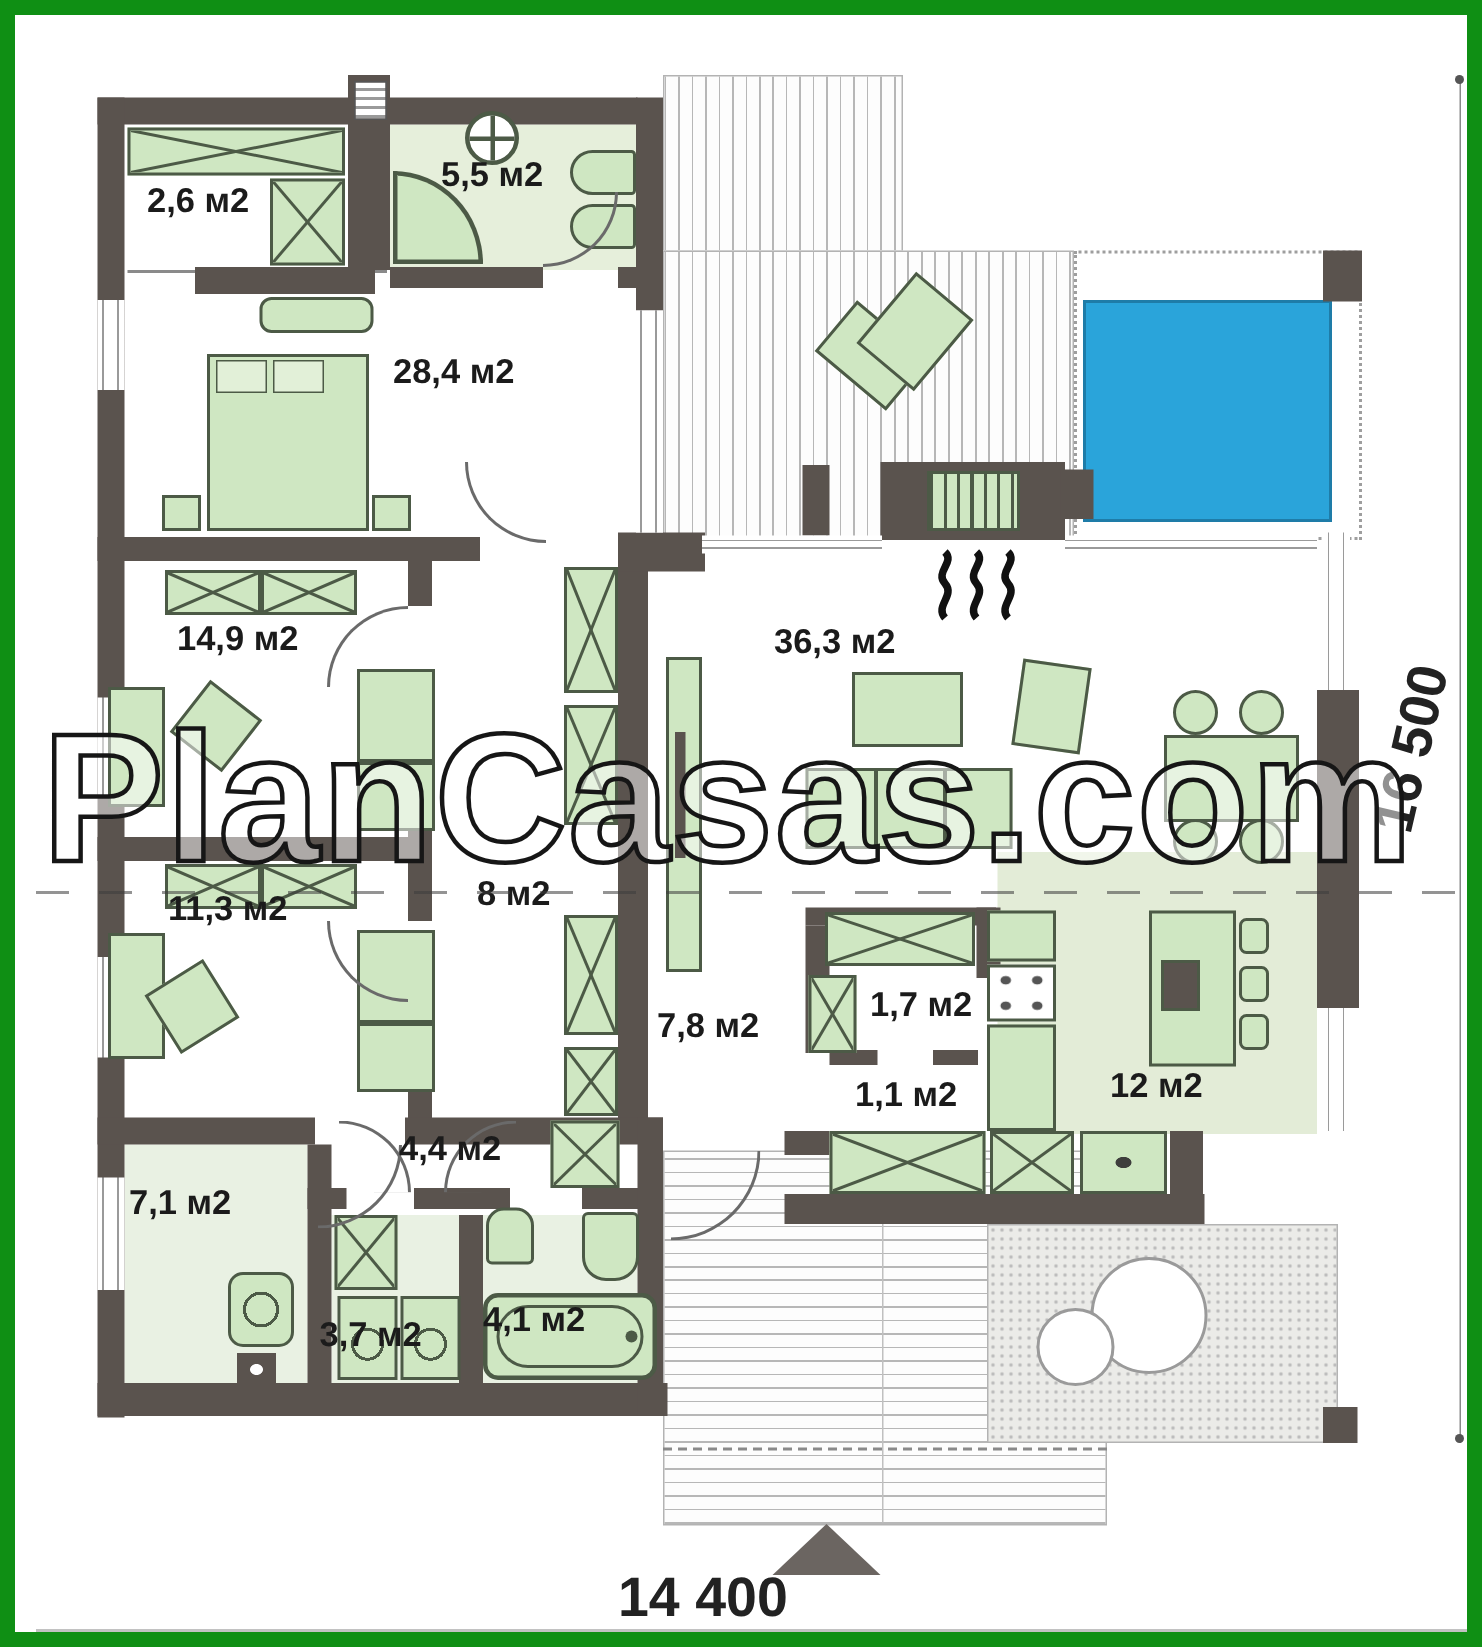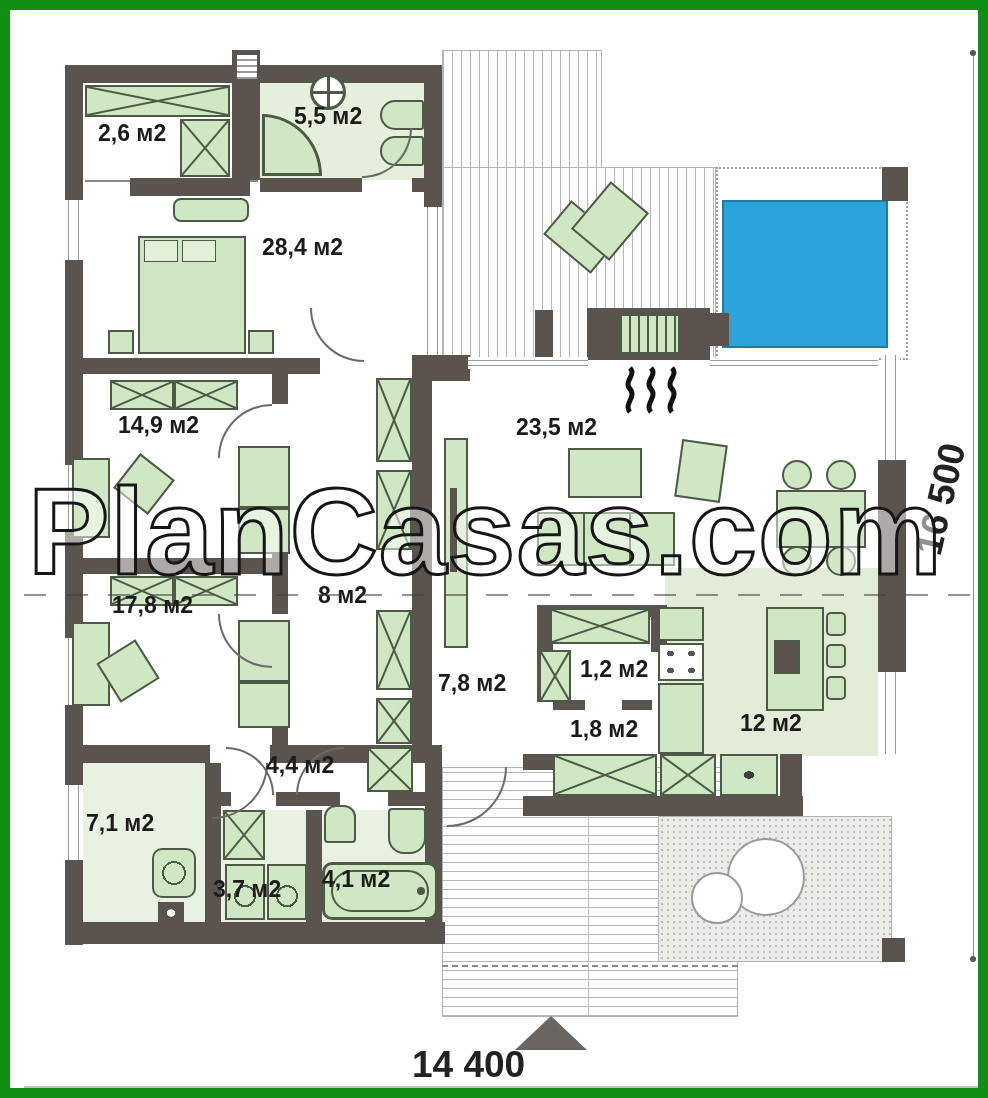--- a/index.html
+++ b/index.html
@@ -268,28 +268,28 @@
   <div class="arc se" style="left:437px;top:757px;width:60px;height:60px;"></div>
   <div class="arc sw" style="left:300px;top:298px;width:54px;height:54px;"></div>
   <div class="arc se" style="left:352px;top:118px;width:50px;height:50px;"></div>
 
   <div class="dashline" style="left:14px;top:584px;width:960px;"></div>
 
   <div class="lbl" style="left:88px;top:112px;">2,6 м2</div>
   <div class="lbl" style="left:284px;top:95px;">5,5 м2</div>
   <div class="lbl" style="left:252px;top:226px;">28,4 м2</div>
   <div class="lbl" style="left:108px;top:404px;">14,9 м2</div>
-  <div class="lbl" style="left:506px;top:406px;">23,5 м2</div>
-  <div class="lbl" style="left:102px;top:584px;">17,8 м2</div>
+  <div class="lbl" style="left:506px;top:406px;">36,3 м2</div>
+  <div class="lbl" style="left:102px;top:584px;">11,3 м2</div>
   <div class="lbl" style="left:308px;top:574px;">8 м2</div>
   <div class="lbl" style="left:428px;top:662px;">7,8 м2</div>
-  <div class="lbl" style="left:570px;top:648px;">1,2 м2</div>
-  <div class="lbl" style="left:560px;top:708px;">1,8 м2</div>
+  <div class="lbl" style="left:570px;top:648px;">1,7 м2</div>
+  <div class="lbl" style="left:560px;top:708px;">1,1 м2</div>
   <div class="lbl" style="left:730px;top:702px;">12 м2</div>
-  <div class="lbl" style="left:76px;top:802px;">7,1 м2</div>
+  <div class="lbl" style="left:76px;top:780px;">7,1 м2</div>
   <div class="lbl" style="left:256px;top:744px;">4,4 м2</div>
   <div class="lbl" style="left:203px;top:868px;">3,7 м2</div>
   <div class="lbl" style="left:312px;top:858px;">4,1 м2</div>
 
   <div class="abs" style="left:963px;top:42px;width:0;height:910px;border-left:1.5px solid #8a8a8a;z-index:6;"></div>
   <div class="abs" style="left:960px;top:40px;width:6px;height:6px;background:#555;border-radius:50%;z-index:6;"></div>
   <div class="abs" style="left:960px;top:946px;width:6px;height:6px;background:#555;border-radius:50%;z-index:6;"></div>
   <div class="abs" style="left:14px;top:1076px;width:960px;height:0;border-top:2px solid #c2c2c2;z-index:6;"></div>
   <div class="abs" style="left:505px;top:1006px;width:0;height:0;border-left:36px solid transparent;border-right:36px solid transparent;border-bottom:34px solid #6b6561;z-index:6;"></div>
   <div class="dim" style="left:402px;top:1036px;">14 400</div>

